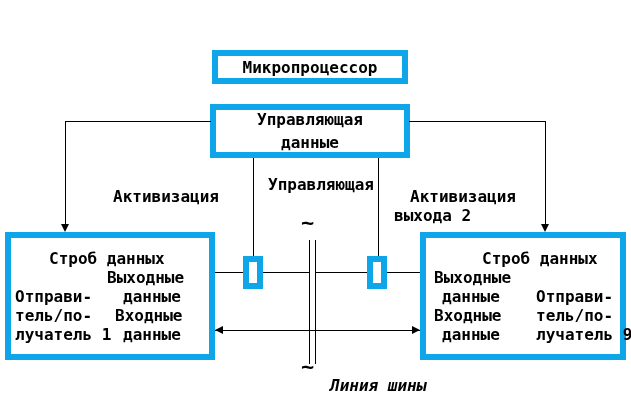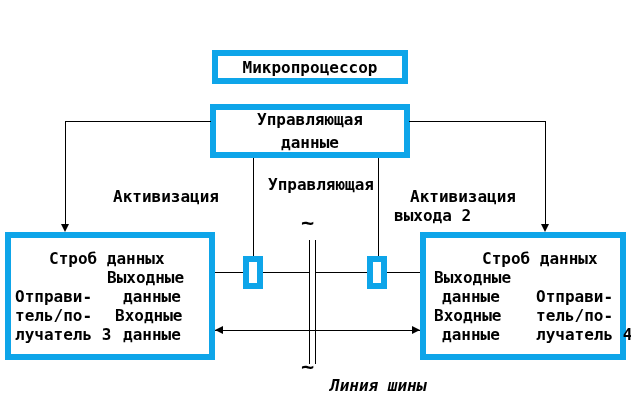--- a/index.html
+++ b/index.html
@@ -120,28 +120,28 @@
   <div class="box" id="buf1-box"></div>
   <div class="box" id="buf2-box"></div>
 
   <div class="box" id="dev1-box">
     <span class="dev-lbl" id="d1-strobe">Строб данных</span>
     <span class="dev-lbl" id="d1-out1">Выходные</span>
     <span class="dev-lbl" id="d1-name1">Отправи-</span>
     <span class="dev-lbl" id="d1-out2">данные</span>
     <span class="dev-lbl" id="d1-name2">тель/по-</span>
     <span class="dev-lbl" id="d1-in1">Входные</span>
-    <span class="dev-lbl" id="d1-name3">лучатель 3</span>
+    <span class="dev-lbl" id="d1-name3">лучатель 1</span>
     <span class="dev-lbl" id="d1-in2">данные</span>
   </div>
 
   <div class="box" id="dev2-box">
     <span class="dev-lbl" id="d2-strobe">Строб данных</span>
     <span class="dev-lbl" id="d2-out1">Выходные</span>
     <span class="dev-lbl" id="d2-out2">данные</span>
     <span class="dev-lbl" id="d2-name1">Отправи-</span>
     <span class="dev-lbl" id="d2-in1">Входные</span>
     <span class="dev-lbl" id="d2-name2">тель/по-</span>
     <span class="dev-lbl" id="d2-in2">данные</span>
-    <span class="dev-lbl" id="d2-name3">лучатель 4</span>
+    <span class="dev-lbl" id="d2-name3">лучатель 9</span>
   </div>
 
 </div>
 
 </body></html>

